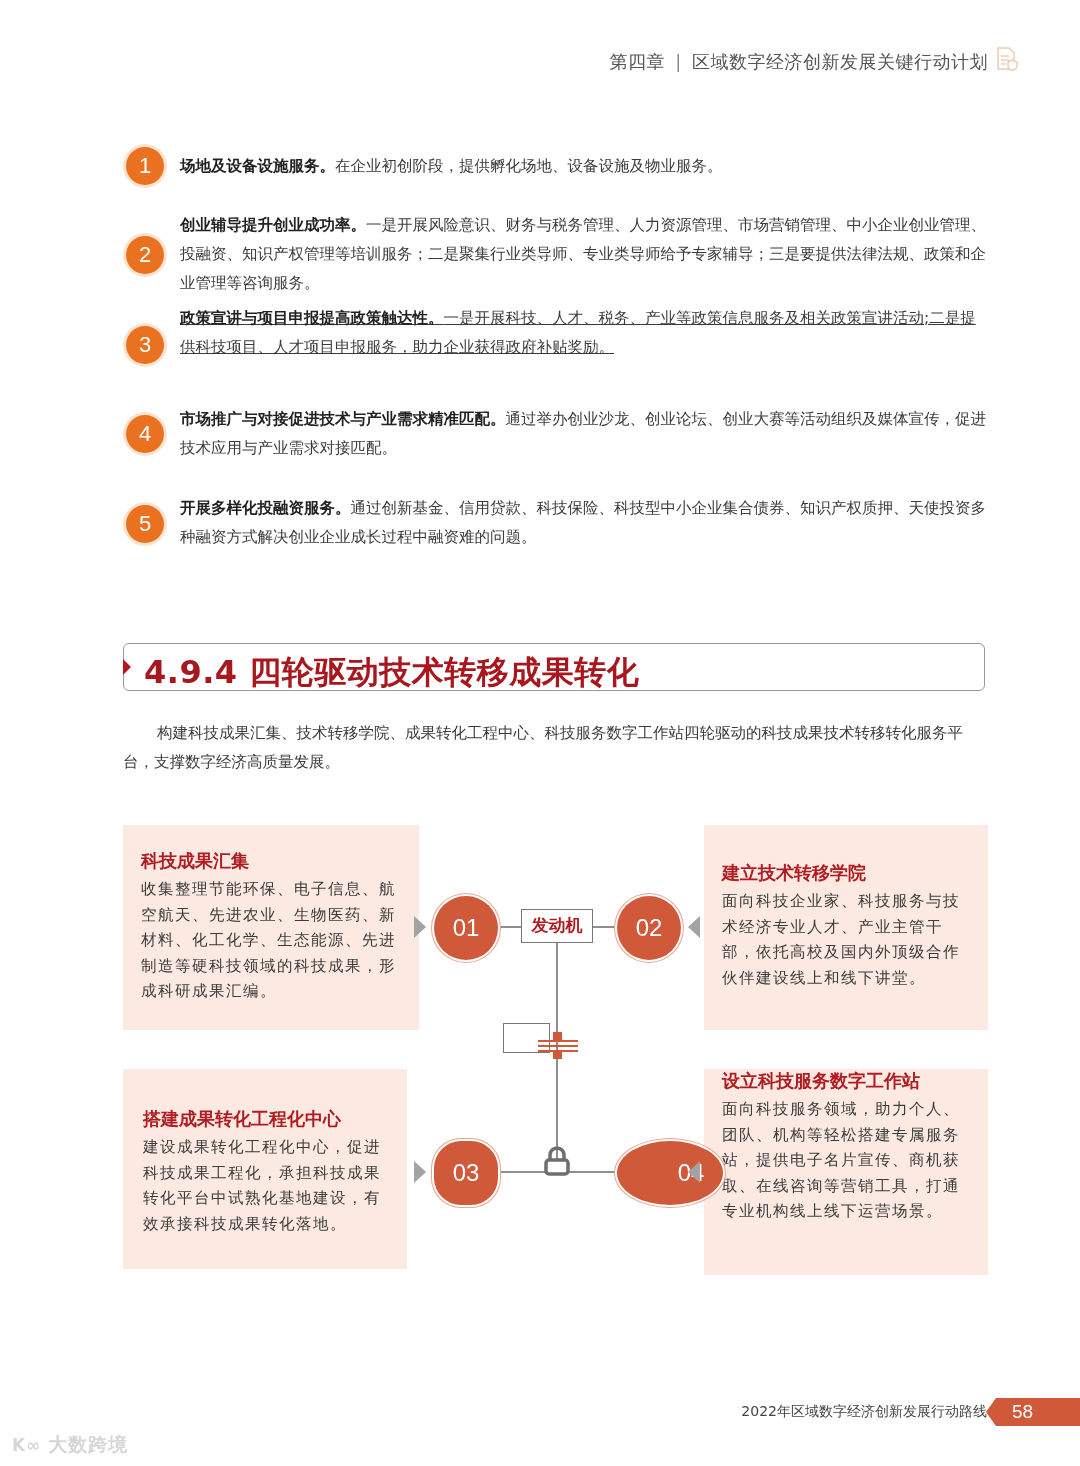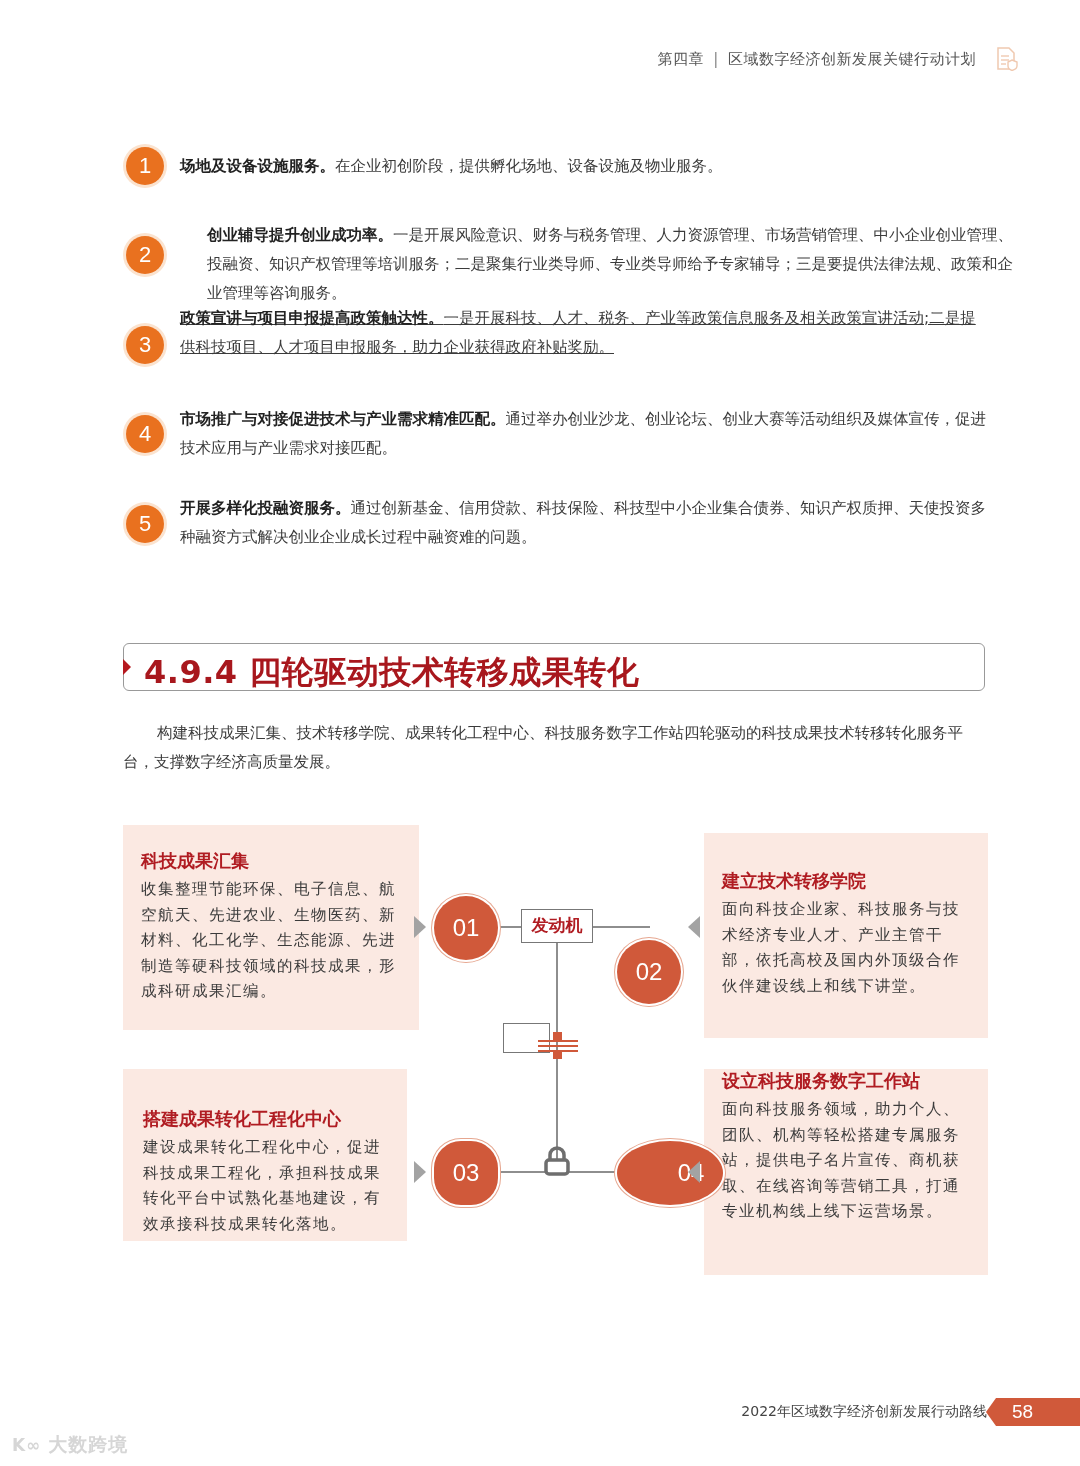--- a/index.html
+++ b/index.html
@@ -1,20 +1,20 @@
 <!DOCTYPE html>
 <html><head>
 <meta charset="utf-8">
 <style>
   html, body { margin:0; padding:0; }
   body { width:1080px; height:1466px; background:#ffffff; position:relative; overflow:hidden;
          font-family:"DejaVu Sans", "Liberation Sans", sans-serif; color:#3a3a3a; }
   .abs { position:absolute; }
   
-  .header-text { right:104px; top:50px; font-size:15px; color:#555; letter-spacing:0.5px;text-align:right; }
+  .header-text { right:92px; top:50px; font-size:18px; color:#555; letter-spacing:0.5px;text-align:right; }
   .header-icon { left:996px; top:47px; width:22px; height:24px; }
   
   .num-circle { width:38px; height:38px; border-radius:50%; background:#e9711f;
                 box-shadow:0 0 0 3px #fbe3cf; color:#fff; font-size:22px; text-align:center;
                 line-height:38px; font-family:"Liberation Sans", sans-serif; }
   .item-text { left:180px; width:810px; font-size:15.5px; line-height:29px; color:#3b3b3b; }
   .item-text b { color:#222; font-weight:bold; }
   
   .sec-box { left:123px; top:643px; width:862px; height:48px; border:1.5px solid #999;
              border-radius:6px; box-sizing:border-box; }
@@ -60,21 +60,21 @@
     <path d="M16 13 L21 15 V19 Q21 22 16 23.5 Q12 22 12 19 V15 Z" fill="#fff" stroke="#f0c9b0" stroke-width="1.4"></path>
   </svg>
 </div>
 
 <div class="abs num-circle" style="left:126px;top:147px;">1</div>
 <div class="abs item-text" style="top:152px;">
   <b>场地及设备设施服务。</b><span>在企业初创阶段，提供孵化场地、设备设施及物业服务。</span>
 </div>
 
 <div class="abs num-circle" style="left:126px;top:236px;">2</div>
-<div class="abs item-text" style="top:221px;margin-left:27px;">
+<div class="abs item-text" style="top:211px;">
   <b>创业辅导提升创业成功率。</b><span>一是开展风险意识、财务与税务管理、人力资源管理、市场营销管理、中小企业创业管理、投融资、知识产权管理等培训服务；二是聚集行业类导师、专业类导师给予专家辅导；三是要提供法律法规、政策和企业管理等咨询服务。</span>
 </div>
 
 <div class="abs num-circle" style="left:126px;top:326px;">3</div>
 <div class="abs item-text" style="top:304px;text-decoration:underline;">
   <b>政策宣讲与项目申报提高政策触达性。</b><span>一是开展科技、人才、税务、产业等政策信息服务及相关政策宣讲活动;二是提供科技项目、人才项目申报服务，助力企业获得政府补贴奖励。</span>
 </div>
 
 <div class="abs num-circle" style="left:126px;top:415px;">4</div>
 <div class="abs item-text" style="top:405px;">
@@ -91,25 +91,25 @@
 <div class="abs sec-title">
   <span>4.9.4</span>
   <span>四轮驱动技术转移成果转化</span>
 </div>
 <div class="abs intro">构建科技成果汇集、技术转移学院、成果转化工程中心、科技服务数字工作站四轮驱动的科技成果技术转移转化服务平台，支撑数字经济高质量发展。</div>
 
 <div class="abs card" style="left:123px;top:825px;width:296px;height:205px;padding-top:24px;">
   <div class="card-title">科技成果汇集</div>
   <div class="card-body">收集整理节能环保、电子信息、航空航天、先进农业、生物医药、新材料、化工化学、生态能源、先进制造等硬科技领域的科技成果，形成科研成果汇编。</div>
 </div>
-<div class="abs card" style="left:704px;top:825px;width:284px;height:205px;padding-top:36px;margin-top:8px;">
+<div class="abs card" style="left:704px;top:825px;width:284px;height:205px;padding-top:36px;">
   <div class="card-title">建立技术转移学院</div>
   <div class="card-body">面向科技企业家、科技服务与技术经济专业人才、产业主管干部，依托高校及国内外顶级合作伙伴建设线上和线下讲堂。</div>
 </div>
-<div class="abs card" style="left:123px;top:1069px;width:284px;height:172px;padding-top:38px;padding-left:20px;">
+<div class="abs card" style="left:123px;top:1069px;width:284px;height:200px;padding-top:38px;padding-left:20px;">
   <div class="card-title">搭建成果转化工程化中心</div>
   <div class="card-body">建设成果转化工程化中心，促进科技成果工程化，承担科技成果转化平台中试熟化基地建设，有效承接科技成果转化落地。</div>
 </div>
 <div class="abs card" style="left:704px;top:1069px;width:284px;height:206px;">
   <div class="card-title">设立科技服务数字工作站</div>
   <div class="card-body">面向科技服务领域，助力个人、团队、机构等轻松搭建专属服务站，提供电子名片宣传、商机获取、在线咨询等营销工具，打通专业机构线上线下运营场景。</div>
 </div>
 
 <div class="abs hline" style="left:480px;top:926px;width:170px;"></div>
 <div class="abs hline" style="left:480px;top:1171px;width:170px;"></div>
@@ -126,21 +126,21 @@
   <svg width="26" height="30" viewBox="0 0 26 30">
     <path d="M6 14 V9 A7 7 0 0 1 20 9 V14" fill="none" stroke="#6e6e6e" stroke-width="3.5"></path>
     <rect x="2" y="14" width="22" height="14" rx="3" fill="#fff" stroke="#6e6e6e" stroke-width="3.5"></rect>
   </svg>
 </div>
 
 <div class="abs engine">发动机</div>
 
 <div class="abs tri-r" style="left:414px;top:916px;"></div>
 <div class="abs ring" style="left:434px;top:896px;">01</div>
-<div class="abs ring" style="left:617px;top:940px;text-align:center;">02</div>
+<div class="abs ring" style="left:617px;top:896px;text-align:center;">02</div>
 <div class="abs tri-l" style="left:688px;top:916px;"></div>
 
 <div class="abs tri-r" style="left:414px;top:1161px;"></div>
 <div class="abs ring" style="left:434px;top:1141px;border-radius:27px;">03</div>
 <div class="abs ring" style="left:617px;top:1141px;padding-left:42px;">04</div>
 <div class="abs tri-l" style="left:688px;top:1161px;"></div>
 
 <div class="abs footer-text">2022年区域数字经济创新发展行动路线</div>
 <div class="abs page-notch"></div>
 <div class="abs page-tab"></div>

